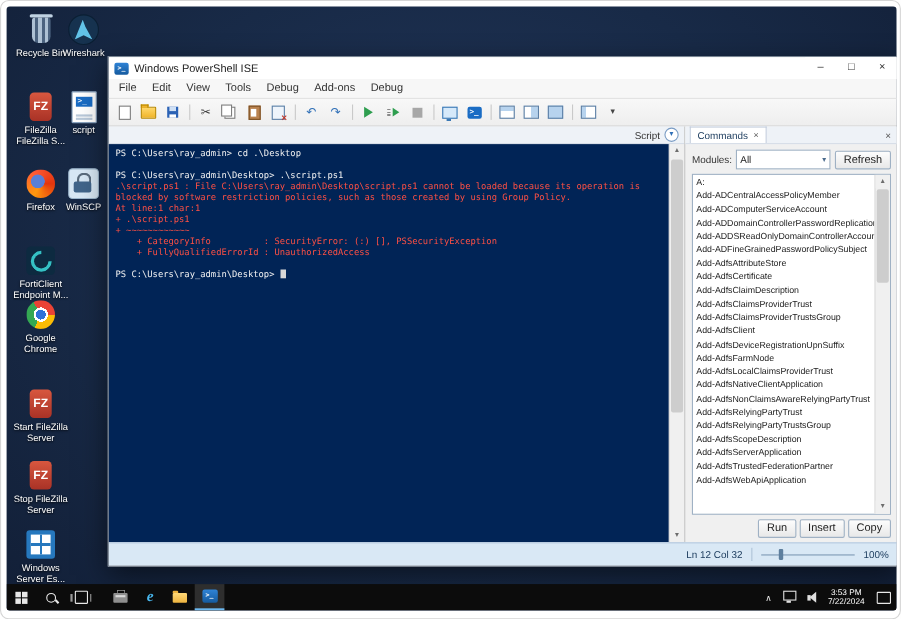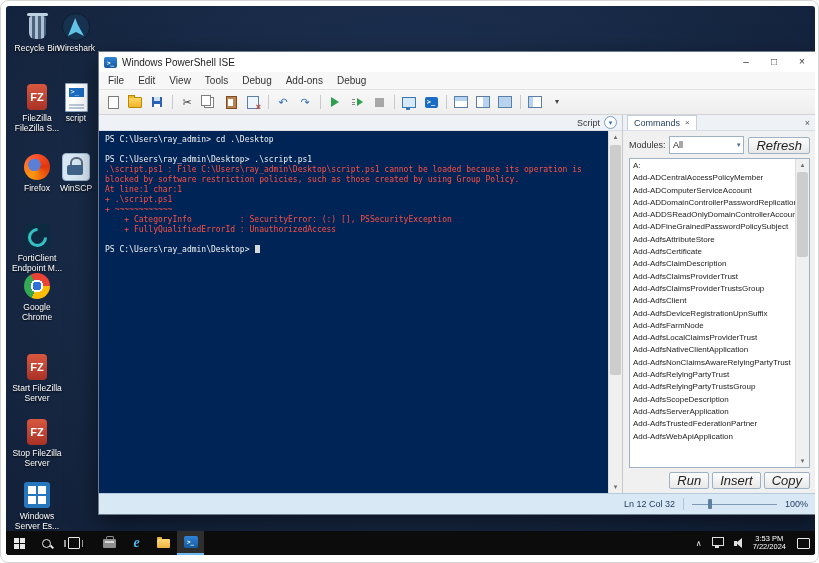--- a/index.html
+++ b/index.html
@@ -112,21 +112,21 @@
   .tab-close{font-size:8px;color:#555;line-height:10px;}
   .strip-spacer{flex:1;}
   .pane-close{background:none;border:none;font-size:9px;color:#555;padding:0 2px;}
   .cmd-body{flex:1;padding:5px 6px 4px 6px;display:flex;flex-direction:column;min-height:0;}
   .cmd-row{display:flex;align-items:center;margin-bottom:4px;}
   .cmd-label{font-size:9px;color:#333;width:40px;flex:none;}
   .dropdown{flex:1;height:16px;background:#fff;border:1px solid #9fb1c4;display:flex;align-items:center;
        font-size:9px;color:#222;padding:0 3px;justify-content:space-between;margin-right:4px;}
   .dd-arrow{font-size:7px;color:#4a6population;color:#4a6a8c;}
   .btn{height:17px;background:linear-gradient(#fdfdfd,#e8e8e8);border:1px solid #9fb1c4;border-radius:2px;
-       font-size:13px;color:#222;padding:0 7px;font-family:"Liberation Sans",sans-serif;font-style:italic;}
+       font-size:10px;color:#222;padding:0 7px;font-family:"Liberation Sans",sans-serif;}
   .name-input{width:88px;height:14px;background:#fff;border:1px solid #9fb1c4;font-size:9px;padding:0 3px;}
   .cmd-list-wrap{flex:1;display:flex;min-height:0;border:1px solid #9fb1c4;background:#fff;margin-bottom:4px;}
   .cmd-list{flex:1;overflow:hidden;padding-top:1px;}
   .cmd-item{font-size:8px;color:#1b1b1b;line-height:12.3px;height:12.3px;padding:0 3px;white-space:nowrap;overflow:hidden;}
   .cmd-footer{display:flex;justify-content:flex-end;gap:3px;}
 
   .statusbar{height:20px;background:#d9e8f5;border-top:1px solid #b5c9de;display:flex;align-items:center;justify-content:flex-end;padding:0 8px;gap:8px;text-align:right;}
   .sb-pos{font-size:9px;color:#1a3a5c;}
   .sb-sep{width:1px;height:12px;background:#aec3d8;}
   .zoom-slider{width:85px;height:12px;position:relative;}

